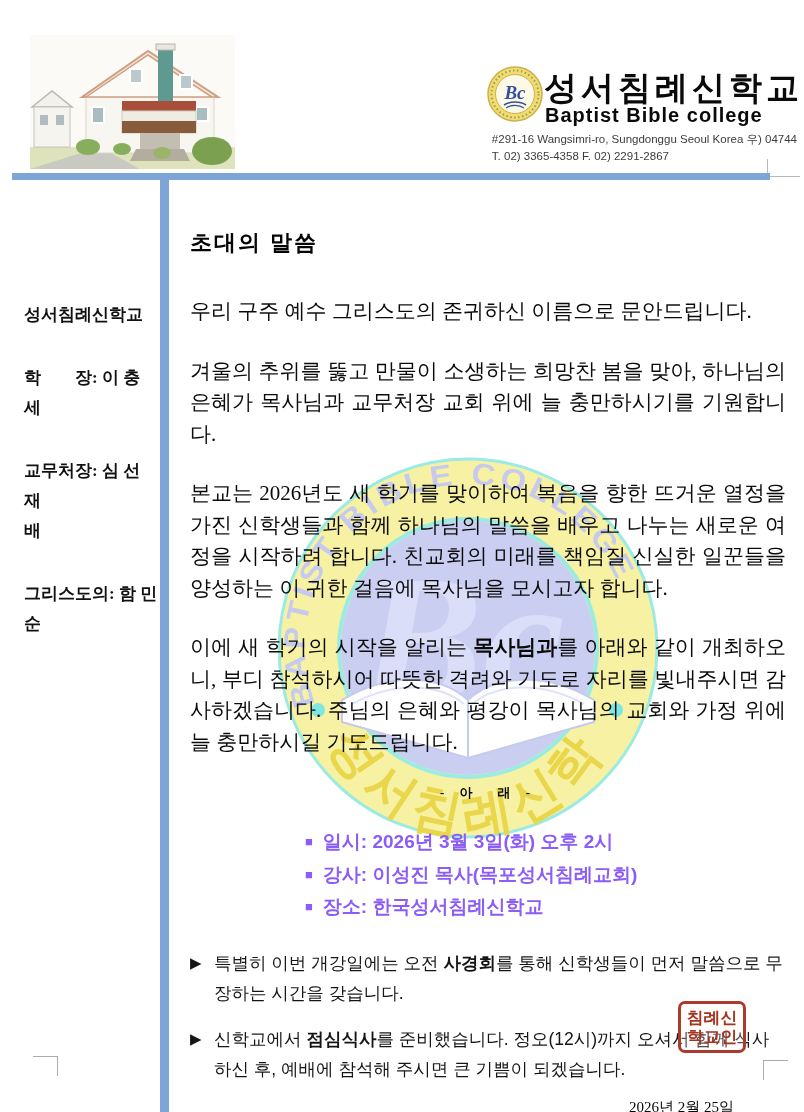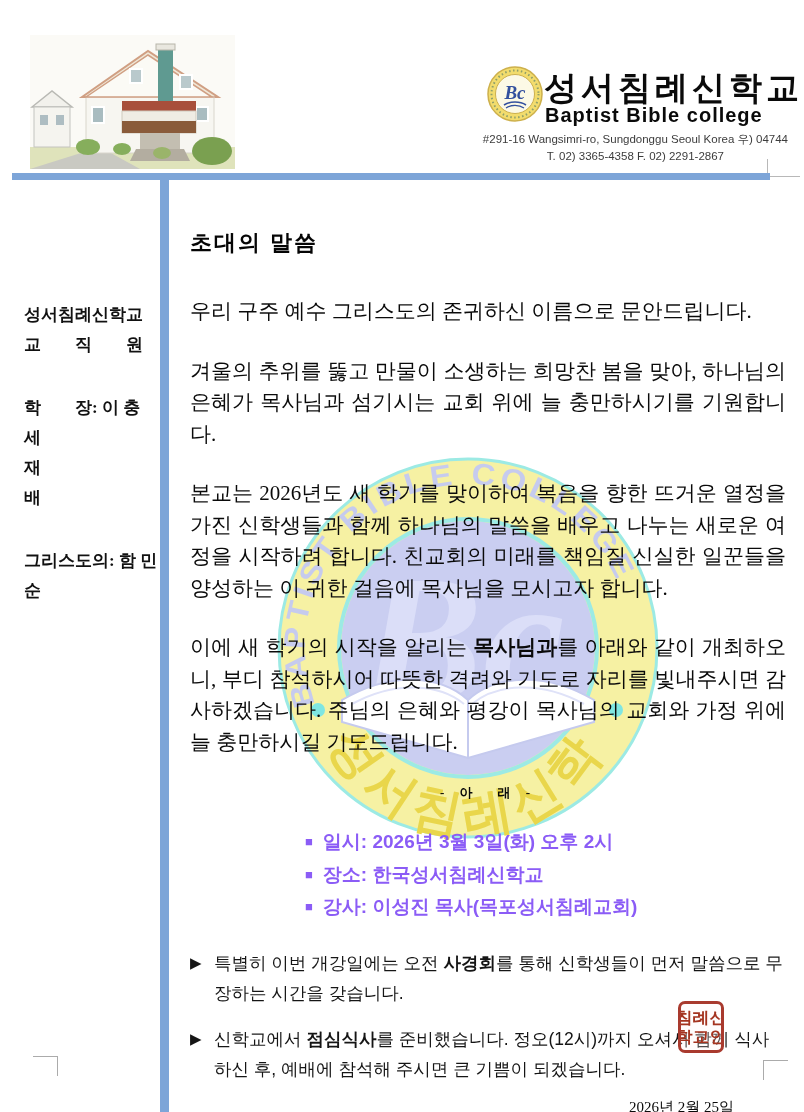--- a/index.html
+++ b/index.html
@@ -5,21 +5,21 @@
   html,body{margin:0;padding:0;background:#fff;}
   .page{position:relative;width:804px;height:1112px;background:#fff;overflow:hidden;
         font-family:"Liberation Serif","DejaVu Serif",serif;color:#000;}
   
   .photo{position:absolute;left:30px;top:35px;width:205px;height:134px;}
   .logo{position:absolute;left:486px;top:65px;width:58px;height:58px;}
   .school-kr{position:absolute;left:544px;top:66px;font-family:"Liberation Sans","DejaVu Sans",sans-serif;
              font-weight:700;font-size:33px;letter-spacing:4px;color:#0a0a0a;white-space:nowrap;}
   .school-en{position:absolute;left:545px;top:104px;font-family:"Liberation Sans","DejaVu Sans",sans-serif;
              font-weight:700;font-size:20px;letter-spacing:1px;color:#0a0a0a;white-space:nowrap;}
-  .addr{position:absolute;right:16px;top:131px;text-align:center;font-family:"Liberation Sans","DejaVu Sans",sans-serif;
+  .addr{position:absolute;right:7px;top:131px;text-align:left;font-family:"Liberation Sans","DejaVu Sans",sans-serif;
         font-size:11.5px;line-height:17px;color:#3c3c3c;}
   .hr-bar{position:absolute;left:12px;top:173px;width:758px;height:7px;background:#7da5d8;z-index:3;}
   .hr-ext{position:absolute;left:770px;top:176px;width:30px;height:1px;background:#b8b8b8;}
   .hr-tick{position:absolute;left:767px;top:159px;width:1px;height:14px;background:#b8b8b8;}
   .v-bar{position:absolute;left:160px;top:180px;width:9px;height:932px;background:#7da5d8;z-index:3;}
   
   .sidebar{position:absolute;left:24px;top:300px;width:134px;font-weight:700;font-size:17px;
            line-height:30px;color:#111;z-index:2;}
   .sidebar .g{margin-top:33px;}
   
@@ -33,21 +33,21 @@
   .below{margin-top:26px;text-align:center;font-weight:700;font-size:13px;letter-spacing:6px;color:#0a0a0a;}
   .details{margin-top:24px;padding-left:115px;font-family:"Liberation Sans","DejaVu Sans",sans-serif;
            font-weight:700;font-size:19px;line-height:32.5px;color:#8b5cf6;}
   .sq{display:inline-block;font-size:13px;vertical-align:2px;margin-right:10px;}
   .note{position:relative;margin-top:24px;padding-left:24px;font-family:"Liberation Sans","DejaVu Sans",sans-serif;
         font-size:17.5px;line-height:30px;color:#151515;}
   .note + .note{margin-top:16px;}
   .note .arrow{position:absolute;left:0;top:0;font-size:15px;}
   .date-line{margin-top:14px;text-align:right;padding-right:52px;font-size:15px;color:#0a0a0a;}
   
-  .seal{position:absolute;left:678px;top:1001px;width:46px;height:52px;border:3px solid #a93a2e;
+  .seal{position:absolute;left:678px;top:1001px;width:68px;height:52px;border:3px solid #a93a2e;
         border-radius:7px;box-sizing:border-box;z-index:4;background:rgba(255,245,243,.25);
         display:flex;flex-direction:column;align-items:center;justify-content:center;overflow:hidden;}
   .seal div{font-weight:700;font-size:16px;line-height:19px;letter-spacing:0px;color:#a4331f;
             transform:scaleX(1.05);white-space:nowrap;}
   
   .mk{position:absolute;background:#ababab;}
 </style>
 </head>
 <body>
 
@@ -125,42 +125,42 @@
     <div>T. 02) 3365-4358   F. 02) 2291-2867</div>
   </div>
 
   <div class="hr-bar"></div>
   <div class="hr-ext"></div>
   <div class="hr-tick"></div>
   <div class="v-bar"></div>
 
   <div class="sidebar">
     <div>성서침례신학교</div>
-    <div>교　　직　　원</div>
     <div class="g">학　　장: 이 충</div>
     <div>세</div>
+    <div class="g">교무처장: 심 선</div>
     <div>재</div>
     <div>배</div>
     <div class="g">그리스도의: 함 민</div>
     <div>순</div>
   </div>
 
   <div class="main">
     <div class="title">초대의 말씀</div>
     <p class="first">우리 구주 예수 그리스도의 존귀하신 이름으로 문안드립니다.</p>
-    <p>겨울의 추위를 뚫고 만물이 소생하는 희망찬 봄을 맞아, 하나님의 은혜가 목사님과 섬기시는 교회 위에 늘 충만하시기를 기원합니다.</p>
+    <p>겨울의 추위를 뚫고 만물이 소생하는 희망찬 봄을 맞아, 하나님의 은혜가 목사님과 교무처장 교회 위에 늘 충만하시기를 기원합니다.</p>
     <p>본교는 2026년도 새 학기를 맞이하여 복음을 향한 뜨거운 열정을 가진 신학생들과 함께 하나님의 말씀을 배우고 나누는 새로운 여정을 시작하려 합니다. 친교회의 미래를 책임질 신실한 일꾼들을 양성하는 이 귀한 걸음에 목사님을 모시고자 합니다.</p>
     <p><span>이에 새 학기의 시작을 알리는 </span><b>목사님과</b><span>를 아래와 같이 개최하오니, 부디 참석하시어 따뜻한 격려와 기도로 자리를 빛내주시면 감사하겠습니다. 주님의 은혜와 평강이 목사님의 교회와 가정 위에 늘 충만하시길 기도드립니다.</span></p>
 
     <div class="below">- 아　래 -</div>
 
     <div class="details">
       <div><span class="sq">■</span><span>일시: 2026년 3월 3일(화) 오후 2시</span></div>
+      <div><span class="sq">■</span><span>강사: 이성진 목사(목포성서침례교회)</span></div>
       <div><span class="sq">■</span><span>장소: 한국성서침례신학교</span></div>
-      <div><span class="sq">■</span><span>강사: 이성진 목사(목포성서침례교회)</span></div>
     </div>
 
     <div class="note">
       <span class="arrow">▶</span><span>특별히 이번 개강일에는 오전 </span><b>사경회</b><span>를 통해 신학생들이 먼저 말씀으로 무장하는 시간을 갖습니다.</span>
     </div>
     <div class="note">
       <span class="arrow">▶</span><span>신학교에서 </span><b>점심식사</b><span>를 준비했습니다. 정오(12시)까지 오셔서 함께 식사하신 후, 예배에 참석해 주시면 큰 기쁨이 되겠습니다.</span>
     </div>
 
     <div class="date-line">2026년 2월 25일</div>

